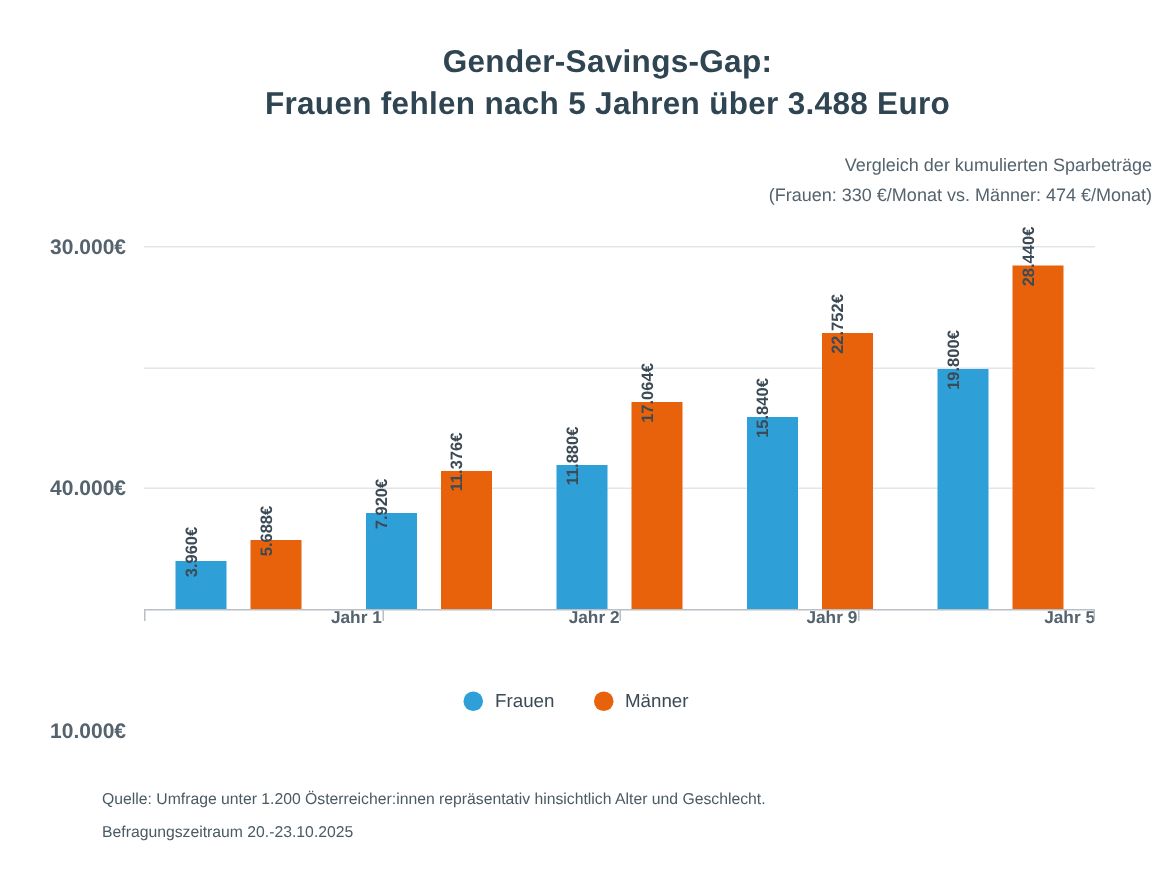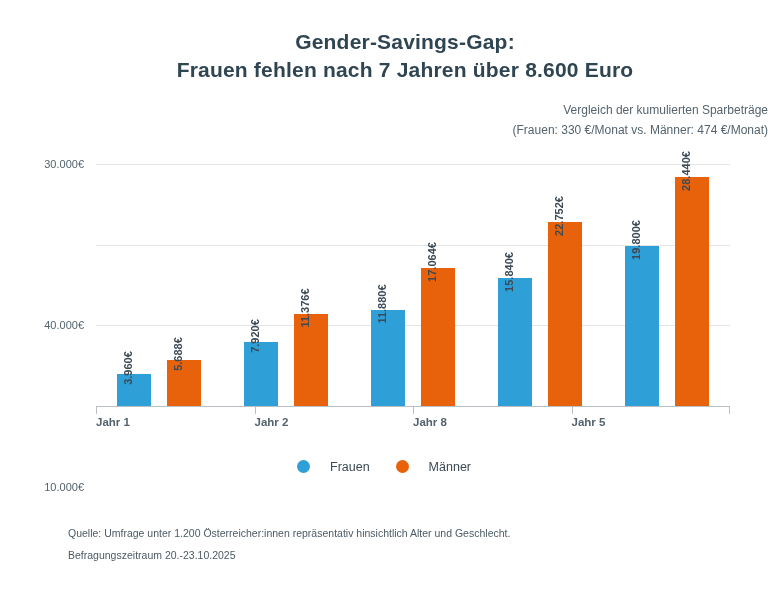--- a/index.html
+++ b/index.html
@@ -63,22 +63,22 @@
     background: #e3e6e8;
   }
   .gridline.base {
     background: #b9bfc4;
   }
   .ytick {
     position: absolute;
     right: 100%;
     transform: translateY(-50%);
     padding-right: 12px;
-    font-size: 11px;
-    font-weight: normal;
+    font-size: 14px;
+    font-weight: bold;
     color: #54636d;
     white-space: nowrap;
   }
   .groups {
     position: absolute;
     left: 0;
     right: 0;
     top: 0;
     bottom: 0;
     display: flex;
@@ -124,25 +124,24 @@
     position: absolute;
     left: 96px;
     right: 38px;
     bottom: 20px;
     height: 28px;
     display: flex;
   }
   .xcell {
     flex: 1 1 0;
     position: relative;
-    text-align: left;
+    text-align: right;
     font-size: 11.5px;
     font-weight: bold;
     color: #54636d;
-    padding-top: 10px;
     box-sizing: border-box;
   }
   .xtick {
     position: absolute;
     top: -0px;
     left: 0;
     width: 1px;
     height: 8px;
     background: #b9bfc4;
   }
@@ -153,22 +152,22 @@
   
   .legend {
     margin-top: 6px;
     display: flex;
     justify-content: center;
     align-items: center;
     gap: 26px;
   }
   .legend-item {
     display: flex;
-    align-items: flex-start;
-    gap: 20px;
+    align-items: flex-end;
+    gap: 8px;
     font-size: 12.5px;
     color: #3b4a54;
   }
   .legend-dot {
     width: 13px;
     height: 13px;
     border-radius: 50%;
     display: inline-block;
   }
   
@@ -182,21 +181,21 @@
     margin-left: 38px;
   }
 </style>
 </head>
 <body>
 
 <div class="page">
 
   <div class="title-block">
     <div class="title-line">Gender-Savings-Gap:</div>
-    <div class="title-line">Frauen fehlen nach 7 Jahren über 8.600 Euro</div>
+    <div class="title-line">Frauen fehlen nach 5 Jahren über 3.488 Euro</div>
   </div>
 
   <div class="subtitle-block">
     <div class="subtitle-line">Vergleich der kumulierten Sparbeträge</div>
     <div class="subtitle-line">(Frauen: 330 €/Monat vs. Männer: 474 €/Monat)</div>
   </div>
 
   <div class="chart-wrap">
     <div class="plot" id="plot">
         <div class="gridline base" style="top: 242px;"></div>
@@ -279,21 +278,21 @@
               <div class="bar-label-holder" style="bottom: 229.416px;">
                 <div class="rot-label">28.440€</div>
               </div>
             </div>
           </div>
         </div>
     </div>
     <div class="xaxis" id="xaxis">
         <div class="xcell"><span class="xtick"></span><span>Jahr 1</span></div>
         <div class="xcell"><span class="xtick"></span><span>Jahr 2</span></div>
-        <div class="xcell"><span class="xtick"></span><span>Jahr 8</span></div>
+        <div class="xcell"><span class="xtick"></span><span>Jahr 9</span></div>
         <div class="xcell"><span class="xtick"></span><span class="xtick last"></span><span>Jahr 5</span></div>
       </div>
   </div>
 
   <div class="legend" id="legend">
       <div class="legend-item">
         <span class="legend-dot" style="background: rgb(47, 159, 216);"></span>
         <span>Frauen</span>
       </div>
       <div class="legend-item">

